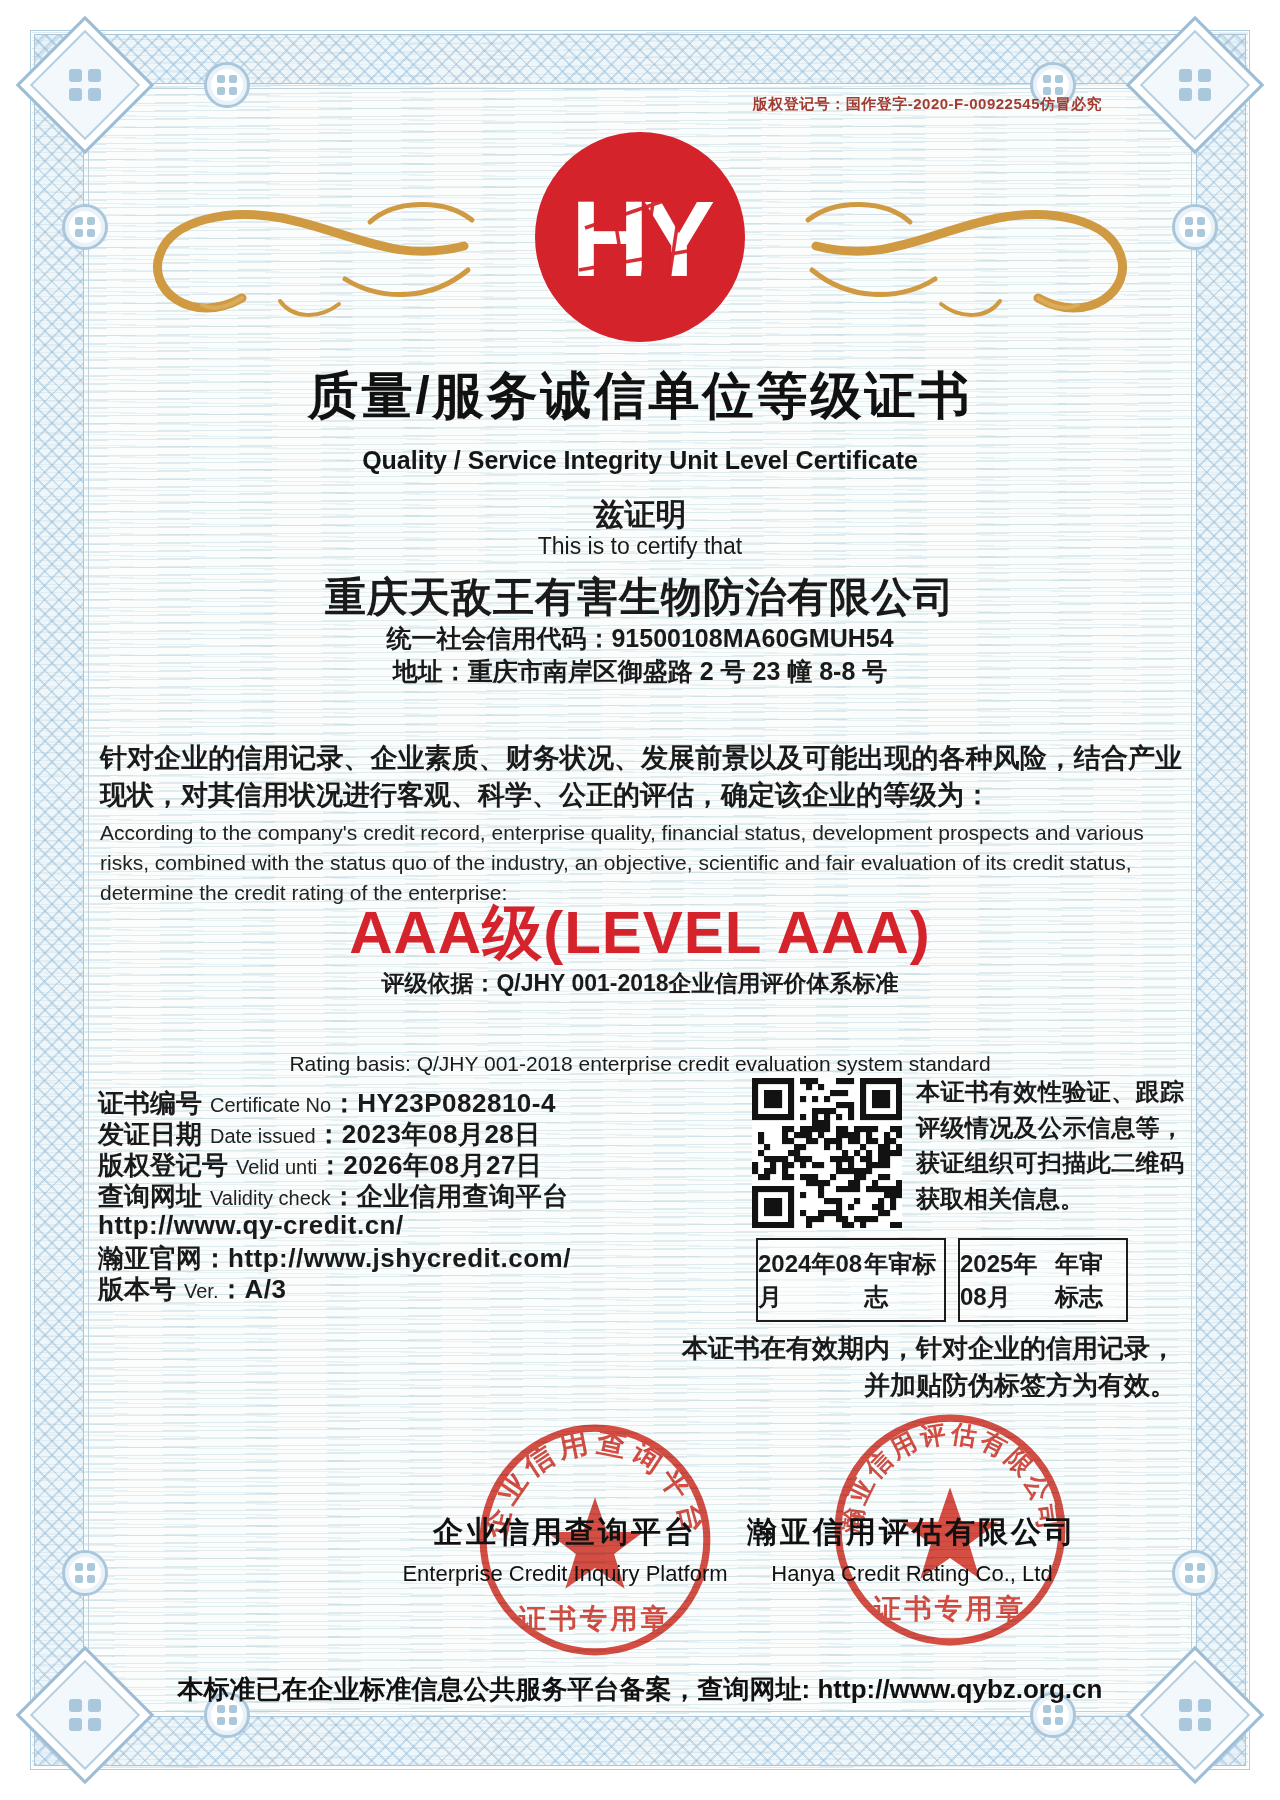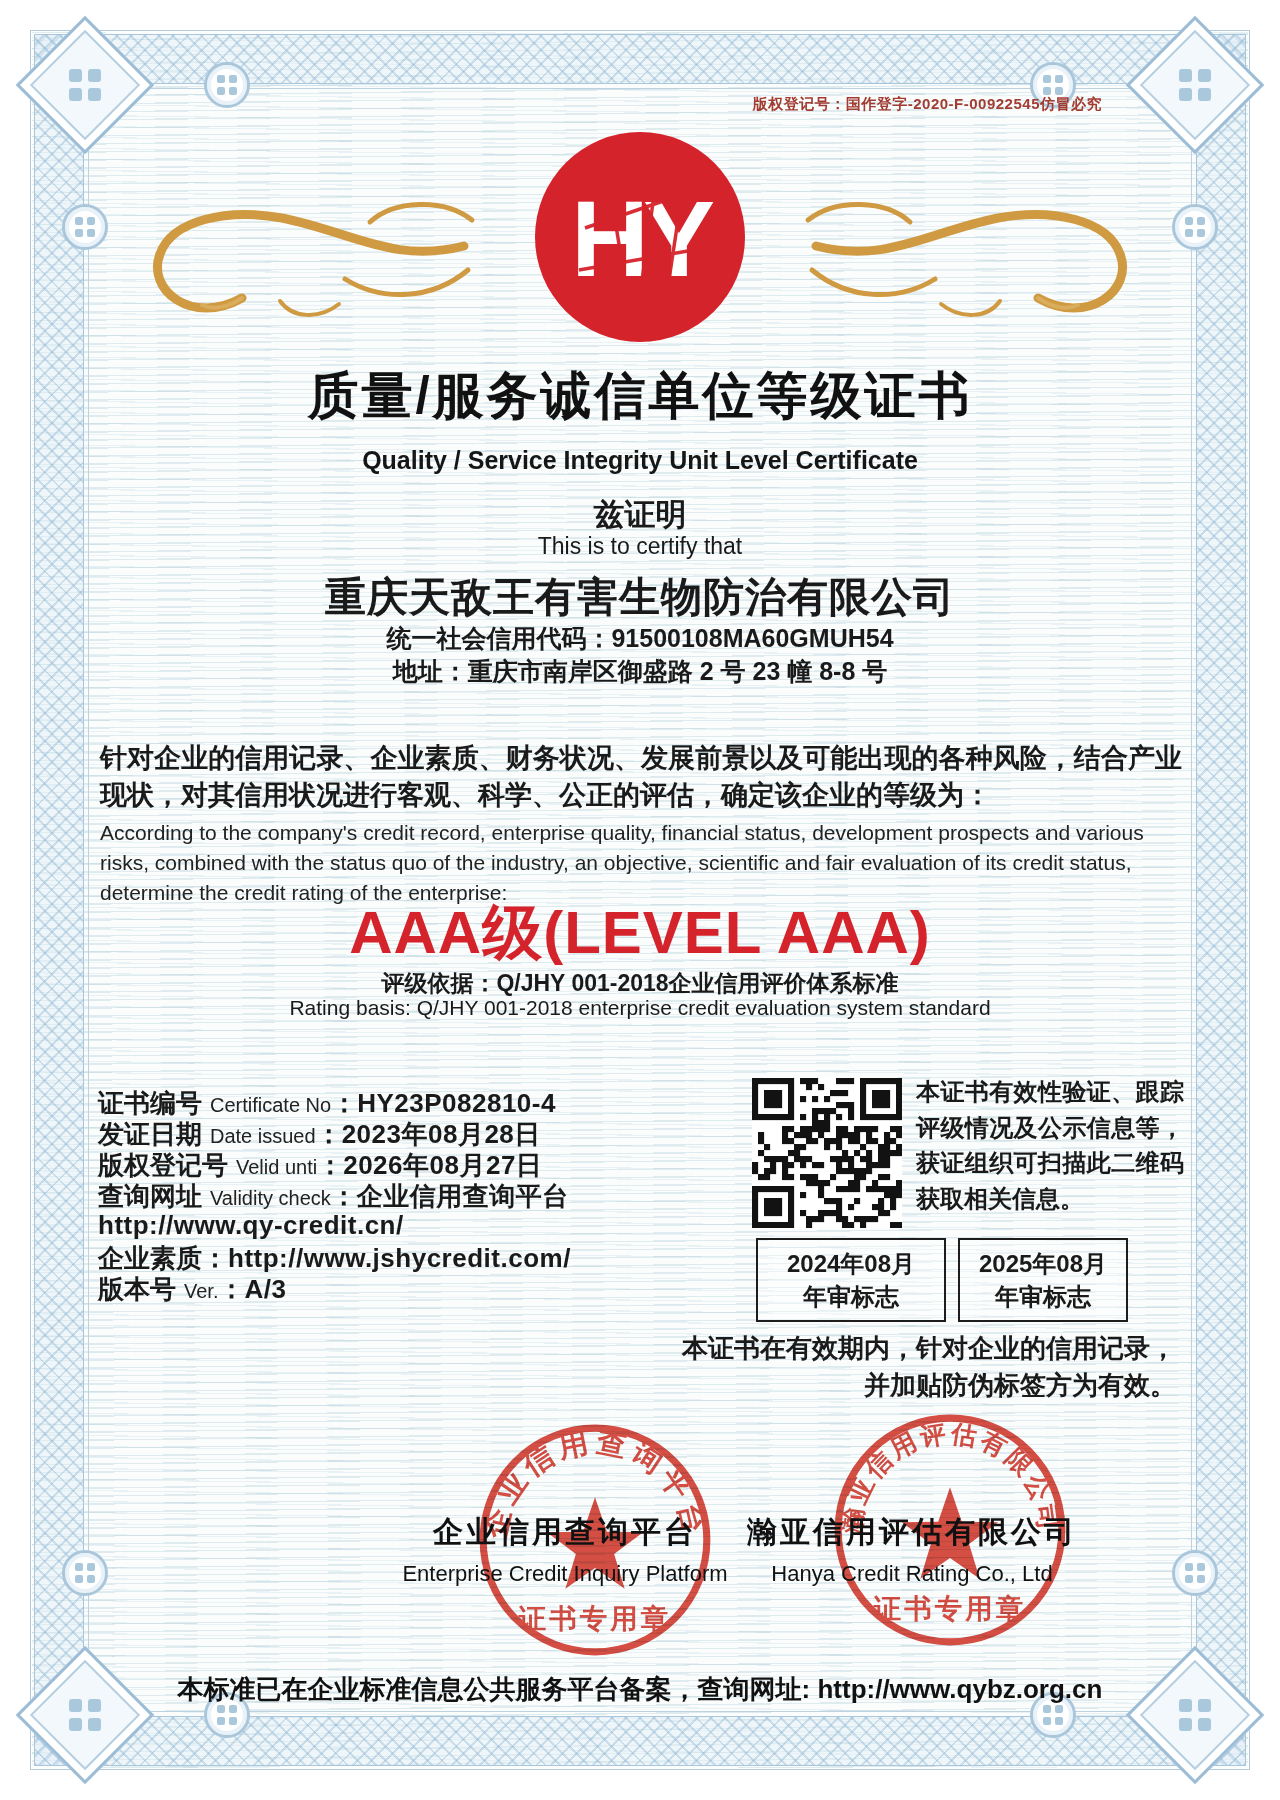--- a/index.html
+++ b/index.html
@@ -55,31 +55,31 @@
   .title-en{top:446px;font-size:25px;font-weight:600;color:#161616;}
   .certify-cn{top:494px;font-size:31px;font-weight:600;}
   .certify-en{top:533px;font-size:23px;font-weight:500;}
   .company-name{top:570px;font-size:41px;font-weight:bold;letter-spacing:1px;}
   .company-code{top:622px;font-size:25px;font-weight:600;}
   .company-addr{top:655px;font-size:25px;font-weight:600;}
   .body-cn{top:740px;left:100px;width:1082px;font-size:27px;line-height:37px;font-weight:600;text-align:justify;}
   .body-en{top:818px;left:100px;width:1082px;font-size:21px;line-height:30px;font-weight:500;color:#222;}
   .rating-level{top:893px;font-size:60px;font-weight:bold;letter-spacing:1px;}
   .basis-cn{top:968px;font-size:23px;font-weight:600;}
-  .basis-en{top:996px;font-size:21px;font-weight:500;}
+  .basis-en{top:1052px;font-size:21px;font-weight:500;}
   .cert-info{top:1086px;left:98px;width:560px;}
   .cert-row{display:flex;align-items:baseline;height:31px;white-space:nowrap;}
   .cert-row .cn{font-size:26px;font-weight:600;}
   .cert-row .en{font-size:20px;font-weight:500;margin-left:8px;color:#222;}
   .cert-row .sep{font-size:26px;font-weight:600;}
   .cert-row .val{font-size:26px;font-weight:600;letter-spacing:.5px;}
   .qr-box{top:1078px;left:752px;width:150px;height:150px;background:#fff;}
   .qr-note{top:1074px;left:916px;width:268px;font-size:24px;line-height:35.5px;font-weight:600;text-align:justify;}
   .annual-box{top:1238px;height:80px;border:2px solid #1d1d1d;background:rgba(255,255,255,.35);
-    display:flex;flex-direction:column;align-items:center;justify-content:center;}
+    display:flex;flex-direction:row;align-items:center;justify-content:center;}
   .annual-box .l1,.annual-box .l2{font-size:24px;font-weight:600;line-height:33px;}
   .annual-1{left:756px;width:186px;}
   .annual-2{left:958px;width:166px;}
   .supervision{top:1330px;left:640px;width:536px;text-align:right;font-size:26px;line-height:37px;font-weight:600;}
   .stamp{width:244px;height:244px;opacity:.9;mix-blend-mode:multiply;}
   .stamp.left{top:1418px;left:473px;}
   .stamp.right{top:1408px;left:828px;}
   .sig-block{top:1512px;width:380px;text-align:center;}
   .sig-block.left{left:375px;}
   .sig-block.right{left:722px;}
@@ -269,21 +269,21 @@
     <div class="cert-row">
       <span class="cn">查询网址</span>
       <span class="en">Validity check</span>
       <span class="sep">：</span>
       <span class="val">企业信用查询平台</span>
     </div>
     <div class="cert-row">
       <span class="val">http://www.qy-credit.cn/</span>
     </div>
     <div class="cert-row">
-      <span class="cn">企业素质</span>
+      <span class="cn">瀚亚官网</span>
       <span class="sep">：</span>
       <span class="val">http://www.jshycredit.com/</span>
     </div>
     <div class="cert-row">
       <span class="cn">版本号</span>
       <span class="en">Ver.</span>
       <span class="sep">：</span>
       <span class="val">A/3</span>
     </div>
   </div>

